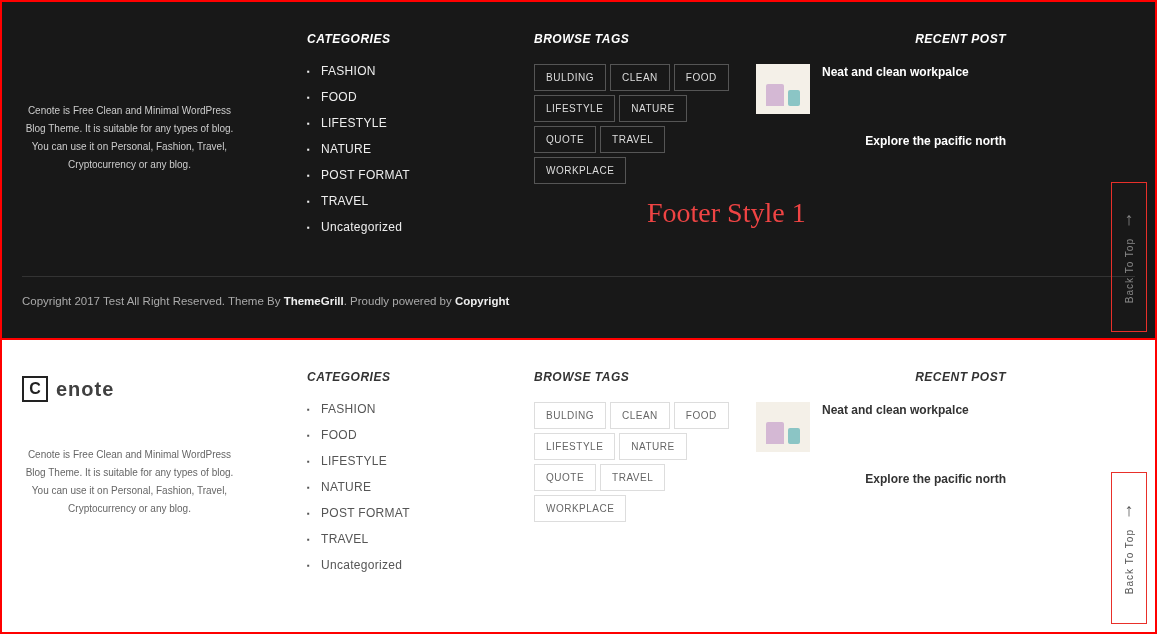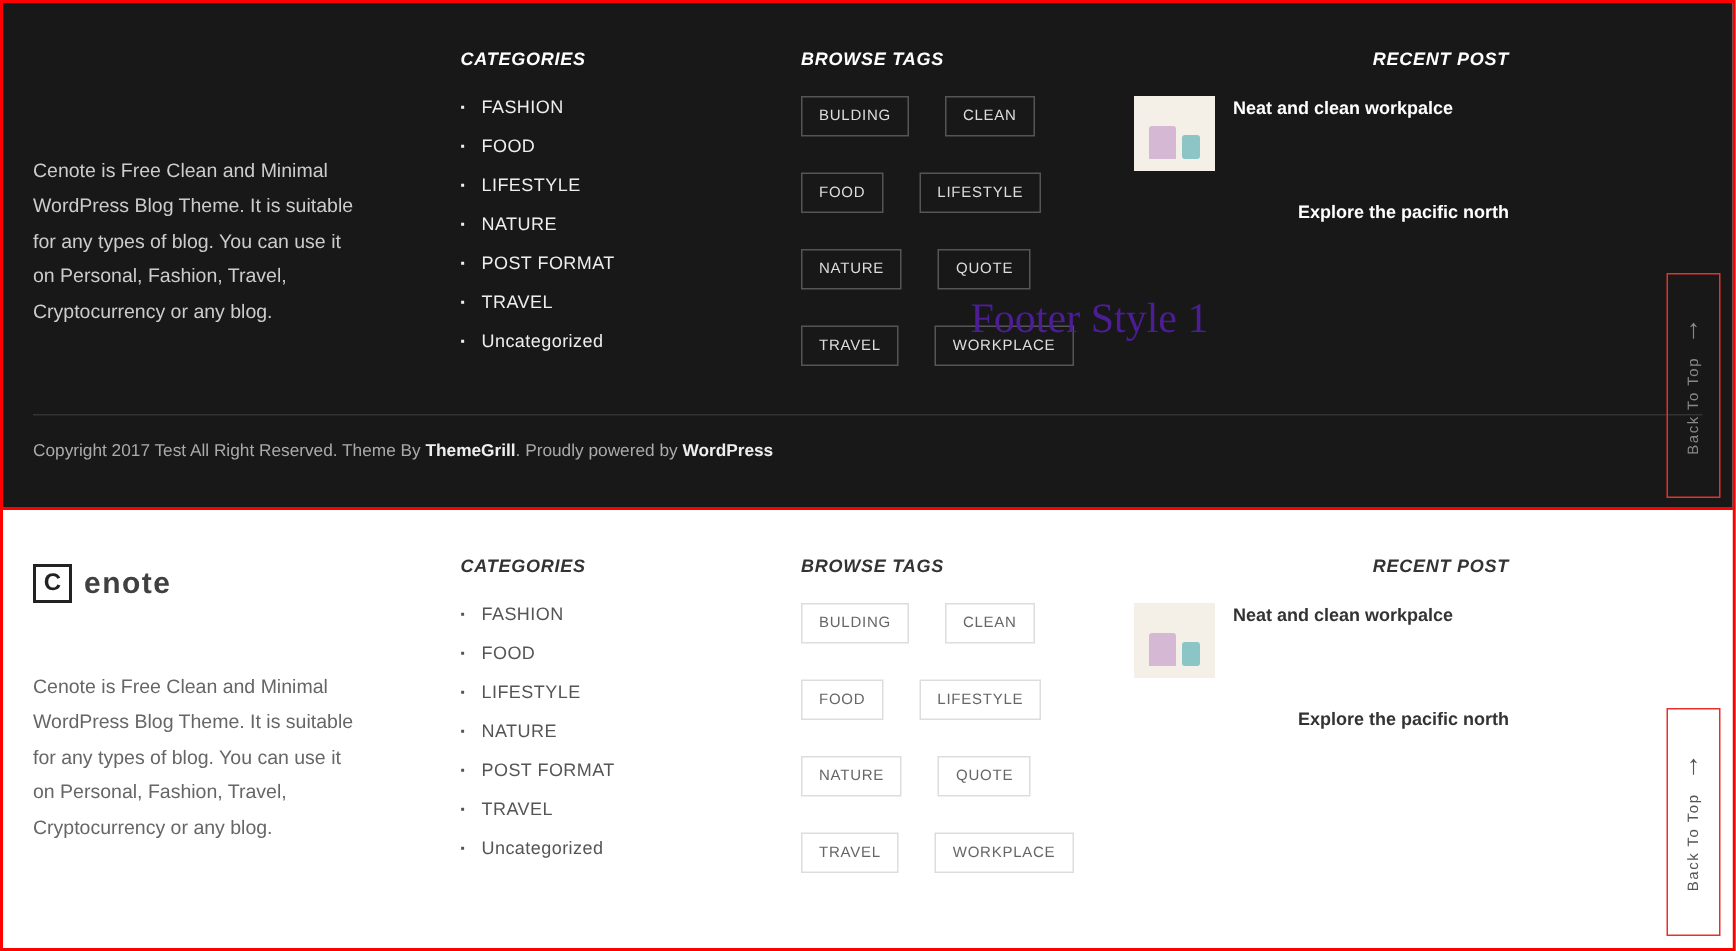--- a/index.html
+++ b/index.html
@@ -15,49 +15,49 @@
 .col-about { width: 215px; }
 .col-cat { width: 205px; margin-left: 48px; }
 .col-tags { width: 200px; }
 .col-recent { width: 250px; text-align: right; }
 
 .f1-logo-space { height: 70px; }
 .f2-logo { display: flex; align-items: center; gap: 8px; margin-bottom: 44px; margin-top: 6px; }
 .f2-logo .box { width: 26px; height: 26px; border: 2px solid #222; display: flex; align-items: center; justify-content: center; font-weight: 700; font-size: 16px; color: #222; }
 .f2-logo .txt { font-size: 20px; font-weight: 700; letter-spacing: 1px; color: #404040; }
 
-.about-text { font-size: 13px; line-height: 1.8; }
+.about-text { font-size: 10px; line-height: 1.8; text-align: center; }
 .footer1 .about-text { color: #ccc; }
 .footer2 .about-text { color: #666; }
 
 .wtitle { font-weight: 700; font-style: italic; font-size: 12px; letter-spacing: 0.5px; margin-bottom: 18px; }
 .footer1 .wtitle { color: #fff; }
 .footer2 .wtitle { color: #333; }
 
 ul.catlist { list-style: none; }
 ul.catlist li { position: relative; padding-left: 14px; font-size: 12px; letter-spacing: 0.3px; margin-bottom: 12px; }
 ul.catlist li::before { content: "▪"; position: absolute; left: 0; font-size: 8px; top: 3px; }
 .footer1 ul.catlist li { color: #eee; }
 .footer2 ul.catlist li { color: #555; }
 
-.tags { display: flex; flex-wrap: wrap; gap: 24px; }
+.tags { display: flex; flex-wrap: wrap; gap: 4px; }
 .tag { font-size: 10px; letter-spacing: 0.5px; padding: 7px 11px; border: 1px solid; cursor: pointer; }
 .footer1 .tag { color: #ddd; border-color: #555; }
 .footer2 .tag { color: #666; border-color: #ddd; }
 
 .post { display: flex; gap: 12px; margin-bottom: 20px; align-items: flex-start; }
 .thumb { width: 54px; height: 50px; background: #f4f0e8; position: relative; overflow: hidden; flex-shrink: 0; }
 .thumb::before { content: ""; position: absolute; width: 18px; height: 22px; background: #d4b8d4; bottom: 8px; left: 10px; border-radius: 2px 2px 0 0; }
 .thumb::after { content: ""; position: absolute; width: 12px; height: 16px; background: #8bc5c5; bottom: 8px; right: 10px; border-radius: 2px; }
 .post-title { font-size: 12px; font-weight: 700; line-height: 1.4; }
 .post2-title { font-size: 12px; font-weight: 600; }
 .footer1 .post-title, .footer1 .post2-title { color: #fff; }
 .footer2 .post-title, .footer2 .post2-title { color: #333; }
 
-.annotation { position: absolute; color: #4c1d95; font-size: 28px; font-family: Georgia, serif; pointer-events: none; }
+.annotation { position: absolute; color: #ef4444; font-size: 28px; font-family: Georgia, serif; pointer-events: none; }
 .ann1 { top: 195px; left: 645px; }
 .ann2 { top: 515px; left: 645px; }
 
 .divider { border: none; border-top: 1px solid #333; margin: 30px 0 18px 0; }
 .copyright { font-size: 11.5px; color: #aaa; }
 .copyright b { color: #eee; font-weight: 600; }
 
 .btt { position: absolute; border-radius: 0; display: flex; flex-direction: column; align-items: center; justify-content: center; gap: 10px; width: 36px; font-size: 10px; cursor: pointer; }
 .btt .lbl { writing-mode: vertical-rl; transform: rotate(180deg); letter-spacing: 1px; }
 .btt .arrow { font-size: 18px; line-height: 1; }
@@ -108,21 +108,21 @@
         <div class="post">
           <div class="thumb"></div>
           <div class="post-title">Neat and clean workpalce</div>
         </div>
         <div class="post2-title">Explore the pacific north</div>
       </div>
     </div>
 
     <hr class="divider">
     <div class="copyright">
-      <span>Copyright 2017 Test All Right Reserved. Theme By </span><b>ThemeGrill</b><span>. Proudly powered by </span><b>WordPress</b>
+      <span>Copyright 2017 Test All Right Reserved. Theme By </span><b>ThemeGrill</b><span>. Proudly powered by </span><b>Copyright</b>
     </div>
   </div>
 
   <div class="footer2">
     <div class="cols">
       <div class="col col-about">
         <div class="f2-logo">
           <div class="box">C</div>
           <div class="txt">enote</div>
         </div>

